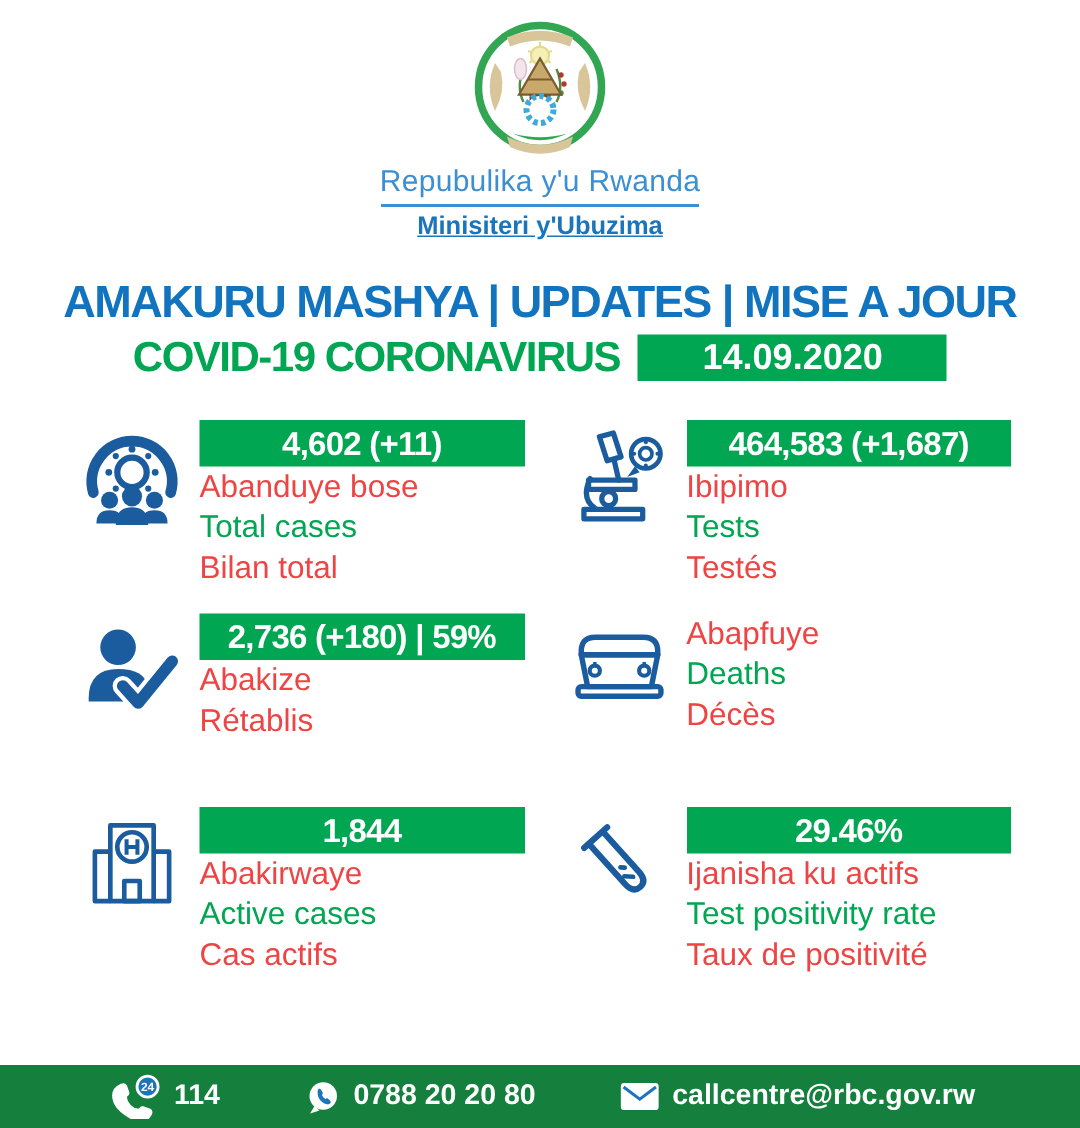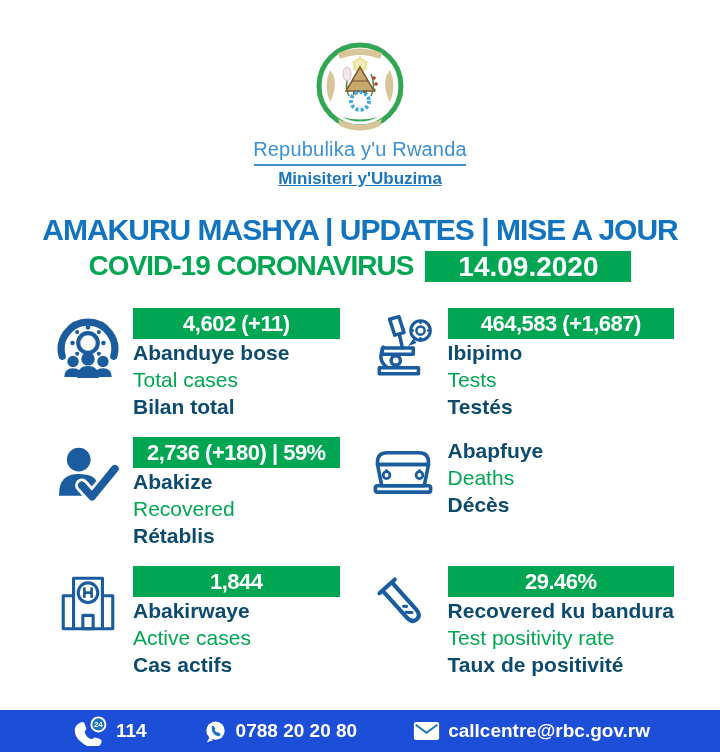--- a/index.html
+++ b/index.html
@@ -3,56 +3,56 @@
 <meta charset="utf-8">
 <style>
   * { margin:0; padding:0; box-sizing:border-box; }
   html,body { background:#e8e8e8; }
   .page {
     position:relative; width:720px; height:752px; margin:0 auto;
     background:#ffffff; overflow:hidden;
     font-family:"Liberation Sans", sans-serif;
   }
   
-  .logo-section { padding-top:38px; text-align:center; }
+  .logo-section { padding-top:10px; text-align:center; }
   .logo-svg { display:block; margin:0 auto; }
   .country-name { font-size:20px; color:#3c8fd1; letter-spacing:0.2px; margin-top:2px; }
   .logo-divider { width:212px; height:2px; background:#3c8fd1; margin:3px auto 3px auto; }
   .ministry-name { font-size:17px; font-weight:bold; color:#1b75bb;text-decoration:underline; }
   
   .title-section { margin-top:24px; text-align:center; }
   .title-line1 {
     font-size:30px; font-weight:bold; color:#1274be;
     letter-spacing:-1px; white-space:nowrap;
   }
   .title-line2 { margin-top:3px; display:flex; justify-content:center; align-items:center; gap:12px; }
   .covid-title { font-size:28px; font-weight:bold; color:#00a651; letter-spacing:-1px; white-space:nowrap; }
   .date-box {
-    background:#00a651; color:#ffffff; font-size:28px; font-weight:bold;
+    background:#00a651; color:#ffffff; font-size:24px; font-weight:bold;
     width:206px; height:31px; line-height:31px; text-align:center;
   }
   
   .stats-grid {
     margin:26px 46px 0 52px;
     display:grid; grid-template-columns:1fr 1fr; column-gap:30px; row-gap:14px;gap:27px;
   }
   .stat-cell { display:flex; gap:9px; height:102px; }
   .stat-icon-box { width:72px; flex:none; display:flex; justify-content:center; align-items:flex-start; padding-top:4px; }
   .stat-body { flex:1; min-width:0; }
   .stat-bar {
     background:#00a651; color:#ffffff; text-align:center;
     height:31px; line-height:31px; font-size:22px; font-weight:bold;
     letter-spacing:-0.5px; white-space:nowrap;
   }
-  .stat-label { font-size:21px; line-height:26px; color:#0c4a6e; margin-top:1px; white-space:nowrap;font-weight:bold; }
+  .stat-label { font-size:21px; line-height:26px; color:#ef4444; margin-top:1px; white-space:nowrap; }
   .stat-label.lang-en { color:#00a651; font-weight:normal; }
   
   .footer-bar {
     position:absolute; left:0; bottom:0; width:720px; height:42px;
-    background:#1d4ed8; display:flex; align-items:center; justify-content:center; gap:56px;text-align:right;
+    background:#15803d; display:flex; align-items:center; justify-content:center; gap:56px;text-align:right;
   }
   .footer-item { display:flex; align-items:center; gap:8px; color:#ffffff; font-size:19px; font-weight:bold; }
   svg { display:block; }
 </style>
 </head>
 <body>
 
 <div class="page">
 
   <div class="logo-section">
@@ -174,21 +174,20 @@
             <circle cx="23" cy="17" r="11.5"></circle>
             <path d="M4,50 Q4,31 23,31 Q40,31 42,42 L30,52 L4,52 Z"></path>
           </g>
           <path d="M26,42 L36,53 L58,26" fill="none" stroke="#ffffff" stroke-width="13" stroke-linecap="round" stroke-linejoin="round"></path>
           <path d="M26,42 L36,53 L58,26" fill="none" stroke="#1a5c9e" stroke-width="7.5" stroke-linecap="round" stroke-linejoin="round"></path>
         </svg>
       </div>
       <div class="stat-body">
         <div class="stat-bar">2,736 (+180) | 59%</div>
         <div class="stat-label">Abakize</div>
-        <div class="stat-label lang-en">Recovered</div>
         <div class="stat-label">Rétablis</div>
       </div>
     </div>
 
     <div class="stat-cell">
       <div class="stat-icon-box">
         <svg width="68" height="64" viewBox="0 0 64 60">
           <g fill="none" stroke="#1a5c9e" stroke-width="3.4" stroke-linejoin="round">
             <path d="M8,20 Q8,11 17,11 L47,11 Q56,11 56,20 L56,22 L8,22 Z"></path>
             <path d="M8,22 L56,22 L52,42 L12,42 Z"></path>
@@ -238,21 +237,21 @@
           <g transform="rotate(-42 32 32)" fill="none" stroke="#1a5c9e" stroke-width="4" stroke-linecap="round">
             <path d="M26,10 L26,44 Q26,52 32,52 Q38,52 38,44 L38,10"></path>
             <line x1="22" y1="9" x2="42" y2="9"></line>
             <line x1="29" y1="40" x2="33" y2="44" stroke-width="3"></line>
             <line x1="31" y1="34" x2="33" y2="36" stroke-width="3"></line>
           </g>
         </svg>
       </div>
       <div class="stat-body">
         <div class="stat-bar">29.46%</div>
-        <div class="stat-label">Recovered ku bandura</div>
+        <div class="stat-label">Ijanisha ku actifs</div>
         <div class="stat-label lang-en">Test positivity rate</div>
         <div class="stat-label">Taux de positivité</div>
       </div>
     </div>
 
   </div>
 
   <div class="footer-bar">
 
     <div class="footer-item">

